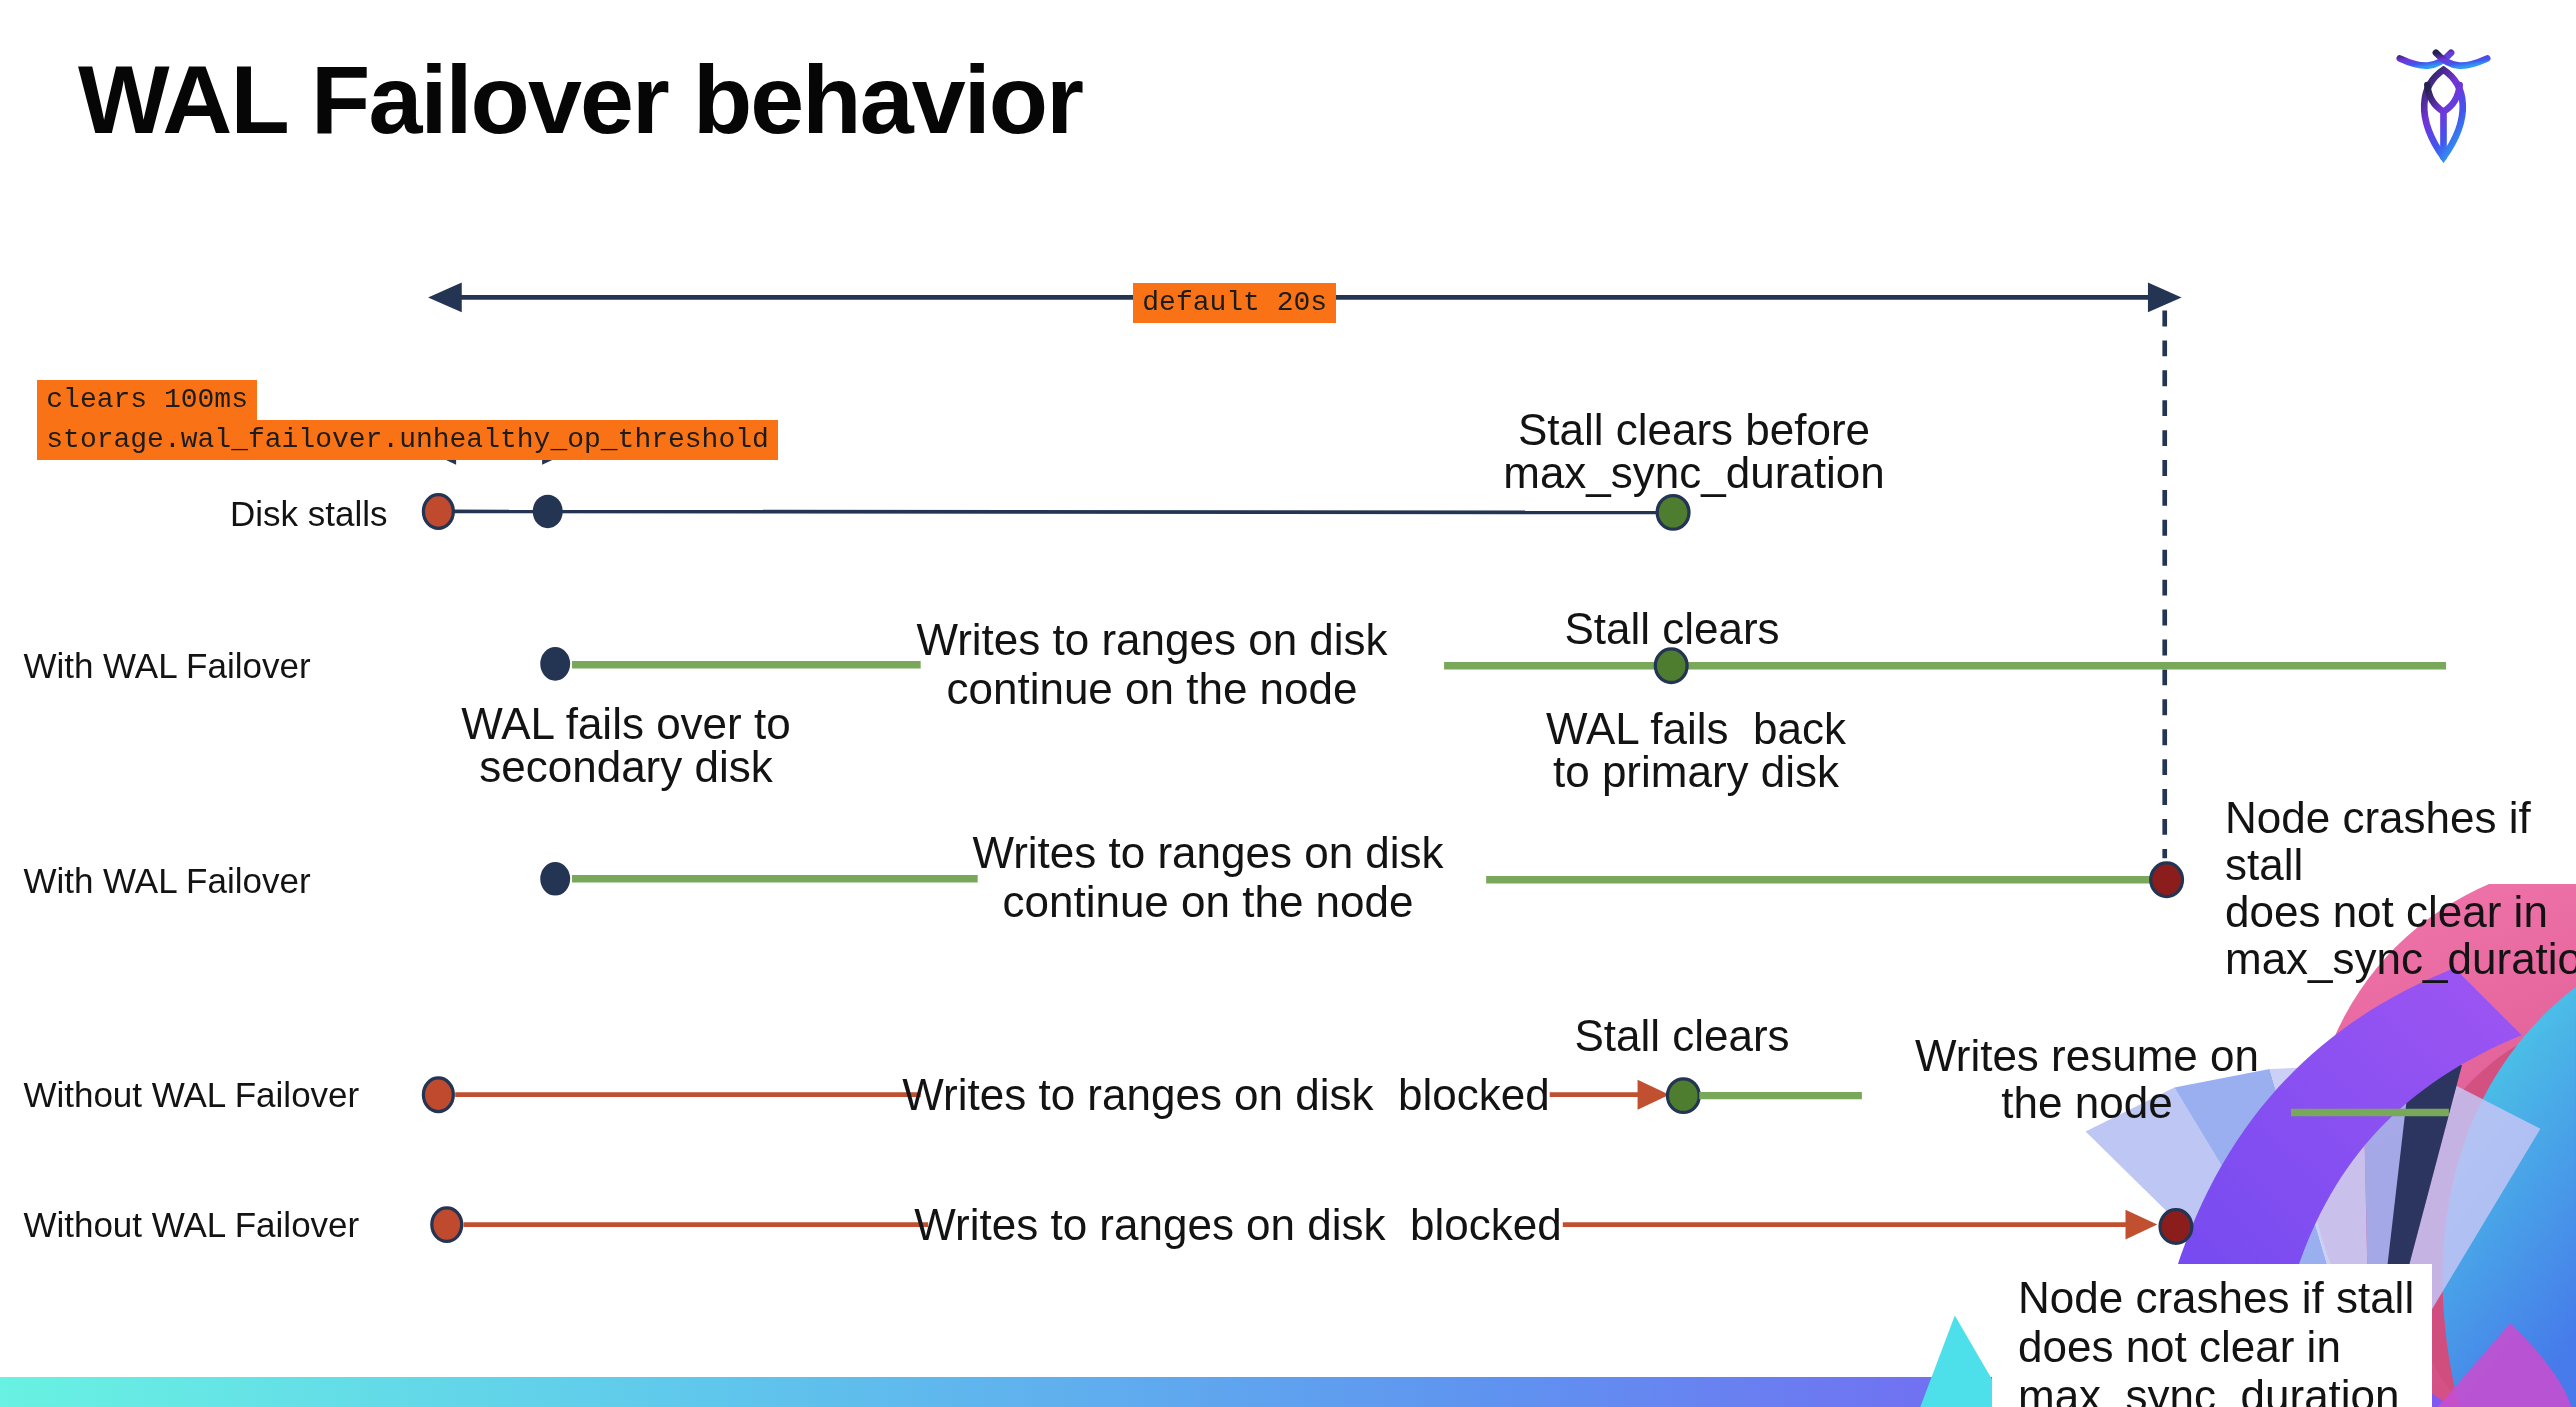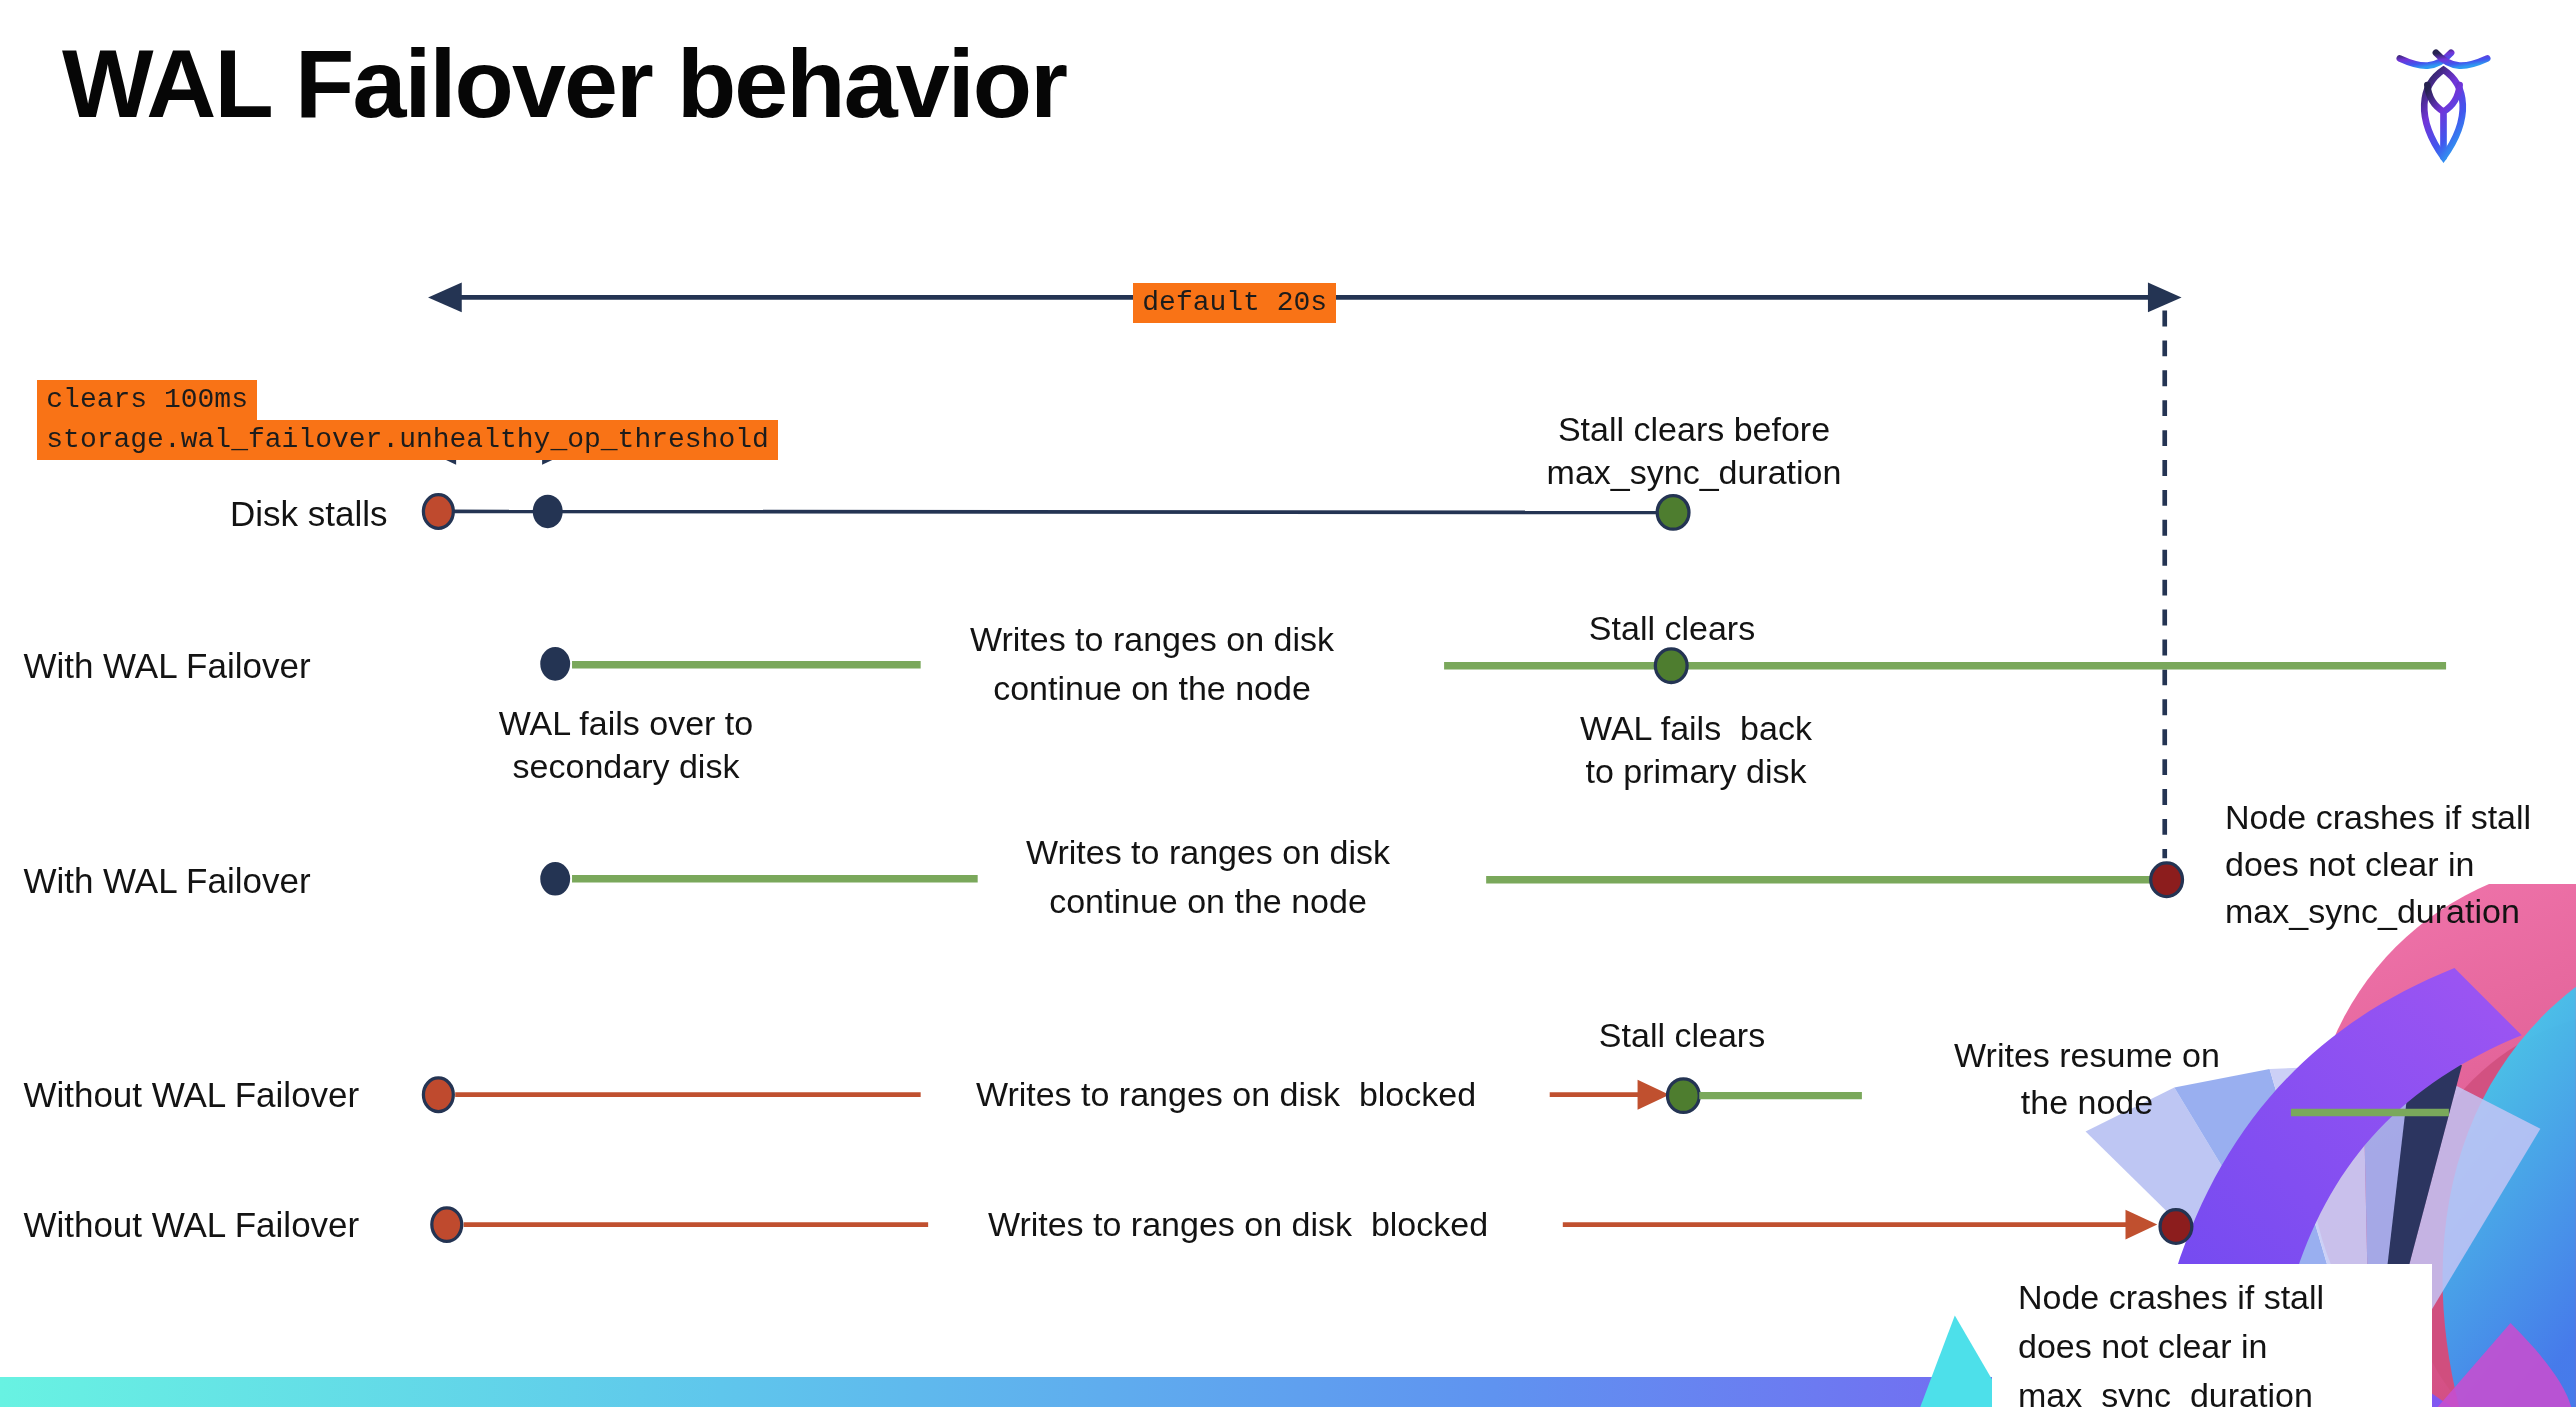--- a/index.html
+++ b/index.html
@@ -1,30 +1,30 @@
 <!DOCTYPE html>
 <html style="font-size:15px"><head>
 <meta charset="utf-8">
 <style>
   html,body{margin:0;padding:0;background:#ffffff;}
   #canvas{
     position:relative;width:2576px;height:1408px;overflow:hidden;background:#ffffff;
     font-family:"Liberation Sans",sans-serif;color:#141414;
   }
   .title{
-    position:absolute;left:62px;top:28px;margin:0;
+    position:absolute;left:62px;top:28px;margin:16px;
     font-size:97px;font-weight:bold;letter-spacing:-1.9px;color:#060606;z-index:5;
   }
   .logo{position:absolute;left:2396px;top:47px;width:95px;height:116px;z-index:5;}
   .mono{
     position:absolute;font-family:"Liberation Mono",monospace;font-size:28px;line-height:36px;
     background:#f97316;color:#1c1c1c;padding:1.9px 9.3px;white-space:nowrap;z-index:5;margin-top:30px;
   }
   .rowlabel{position:absolute;font-size:35px;line-height:41px;white-space:nowrap;z-index:5;color:#131313;}
-  .ann{position:absolute;font-size:34px;line-height:45px;white-space:pre-wrap;z-index:5;color:#131313;}
+  .ann{position:absolute;font-size:44px;line-height:45px;white-space:pre-wrap;z-index:5;color:#131313;}
   .center{transform:translateX(-50%);text-align:center;}
   #diagram{position:absolute;left:0;top:0;z-index:4;}
   #corner-art{position:absolute;left:1866px;top:884px;width:710px;height:523px;z-index:1;}
   #bottom-bar{
     position:absolute;left:0;bottom:0;width:2576px;height:31px;z-index:0;
     background:linear-gradient(90deg,#68f2e2 0%,#5fc6ec 28%,#5f93f0 58%,#7a5ff2 84%,#8453f0 100%);
   }
   #crash-box{
     position:absolute;left:1992px;top:1264px;width:440px;height:144px;background:#ffffff;z-index:3;
   }

